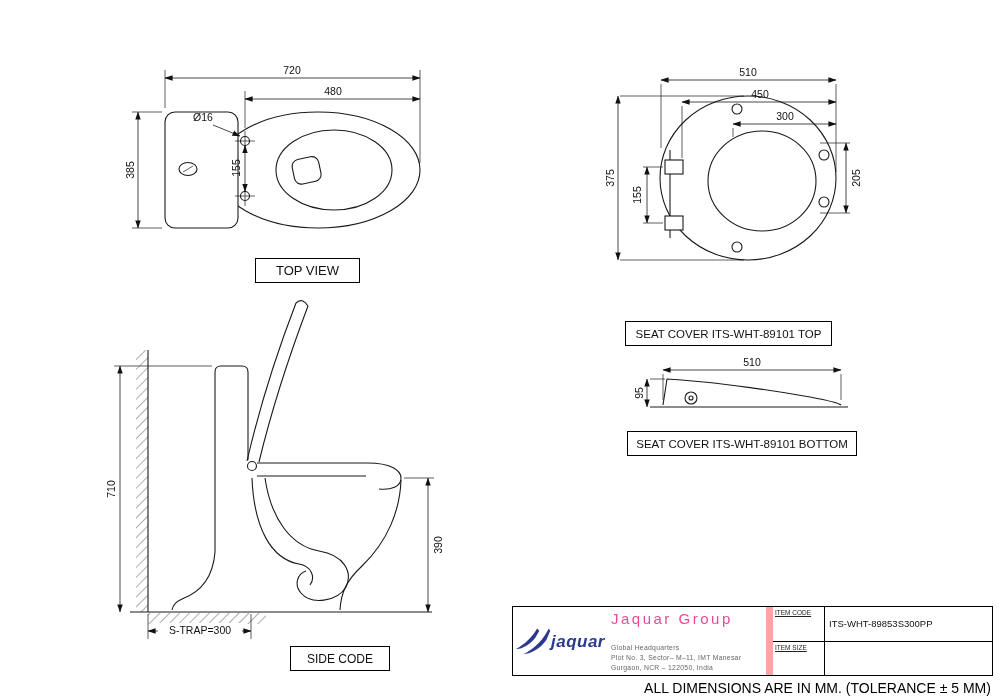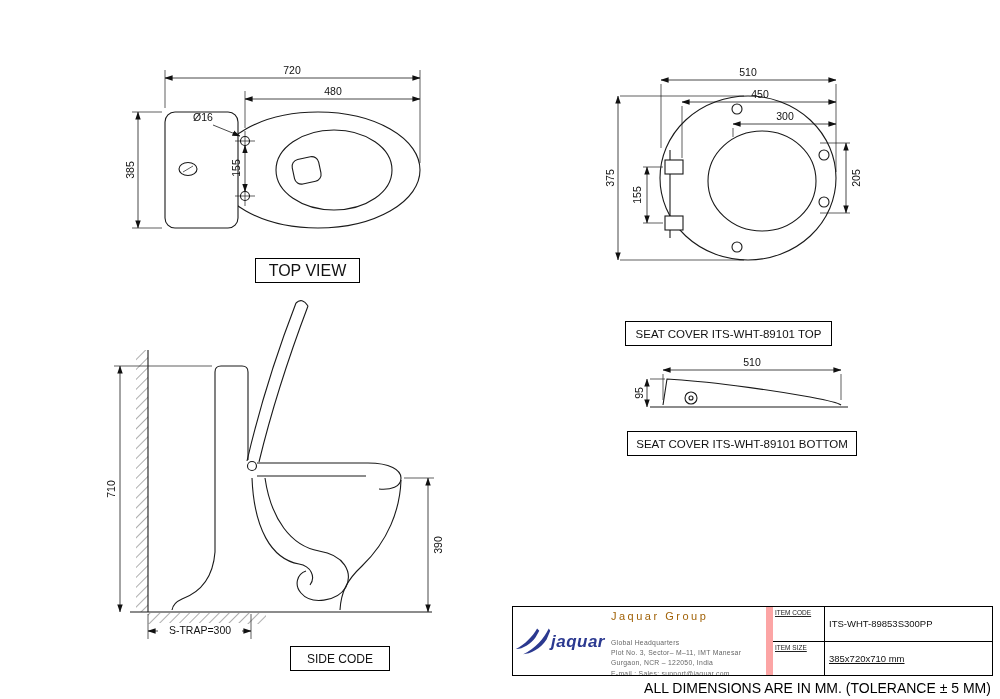--- a/index.html
+++ b/index.html
@@ -11,21 +11,21 @@
   .thin{fill:none;stroke:#1a1a1a;stroke-width:0.7}
   .dim{fill:none;stroke:#1a1a1a;stroke-width:0.8}
   text.dimtxt{font-size:10.5px;font-family:"Liberation Sans",sans-serif;fill:#111;text-anchor:middle}
   .vlabel{position:absolute;border:1px solid #000;background:#fff;display:flex;
     align-items:center;justify-content:center;font-size:11.5px;height:25px;white-space:nowrap}
   .titleblock{position:absolute;left:512px;top:606px;width:481px;height:70px;
     border:1.5px solid #000;display:flex;background:#fff}
   .tb-logo{width:92px;display:flex;flex-direction:row;align-items:center;justify-content:center}
   .tb-logotext{font-size:17px;font-weight:bold;font-style:italic;color:#2b3990;letter-spacing:.5px;line-height:1}
   .tb-mid{flex:1;padding:3px 6px;overflow:hidden}
-  .tb-company{font-size:11px;color:#a16207;letter-spacing:2.5px;margin-bottom:16px}
+  .tb-company{font-size:15px;color:#ec4899;letter-spacing:2.5px;margin-bottom:16px}
   .tb-line{font-size:6.8px;color:#666;line-height:1.5;letter-spacing:.3px;white-space:nowrap}
   .tb-table{width:226px;border-left:7px solid #fca5a5;display:flex;flex-direction:column}
   .tb-row{flex:1;display:flex;border-bottom:1px solid #000;align-items:stretch}
   .tb-row:last-child{border-bottom:none}
   .tb-label{width:52px;border-right:1px solid #000;font-size:6.5px;padding:2px 2px;
     text-decoration:underline;color:#222;display:flex;align-items:flex-start;white-space:nowrap}
   .tb-value{flex:1;font-size:9.5px;display:flex;align-items:center;padding:0 4px;white-space:nowrap}
   .tb-value.underline{text-decoration:underline}
   .tb-note{position:absolute;left:642px;top:680px;width:351px;text-align:center;font-size:14px;color:#000;white-space:nowrap}
 </style>
@@ -187,21 +187,21 @@
 
       <line x1="148" y1="614" x2="148" y2="639" class="thin"></line>
       <line x1="251" y1="614" x2="251" y2="639" class="thin"></line>
       <line x1="148" y1="631" x2="251" y2="631" class="dim" marker-start="url(#arr)" marker-end="url(#arr)"></line>
       <rect x="158" y="623" width="84" height="14" fill="#fff" stroke="none"></rect>
       <text class="dimtxt" x="200" y="634">S-TRAP=300</text>
     </g>
   </g>
 </svg>
 
-<div class="vlabel" style="left:255px;top:258px;width:105px;font-size:16px">
+<div class="vlabel" style="left:255px;top:258px;width:105px;font-size:13px">
   <span>TOP VIEW</span>
 </div>
 
 <div class="vlabel" style="left:625px;top:321px;width:207px">
   <span>SEAT COVER ITS-WHT-89101 TOP</span>
 </div>
 
 <div class="vlabel" style="left:627px;top:431px;width:230px">
   <span>SEAT COVER ITS-WHT-89101 BOTTOM</span>
 </div>
@@ -226,18 +226,17 @@
     <div class="tb-line">E-mail : Sales: support@jaquar.com</div>
     <div class="tb-line">Customer Service : service@jaquar.com</div>
   </div>
   <div class="tb-table">
     <div class="tb-row">
       <div class="tb-label">ITEM CODE</div>
       <div class="tb-value">ITS-WHT-89853S300PP</div>
     </div>
     <div class="tb-row">
       <div class="tb-label">ITEM SIZE</div>
-      <div class="tb-value underline">385x720x710 mm</div>
     </div>
   </div>
 </div>
 
 <div class="tb-note">ALL DIMENSIONS ARE IN MM. (TOLERANCE ± 5 MM)</div>
 
 </body></html>

